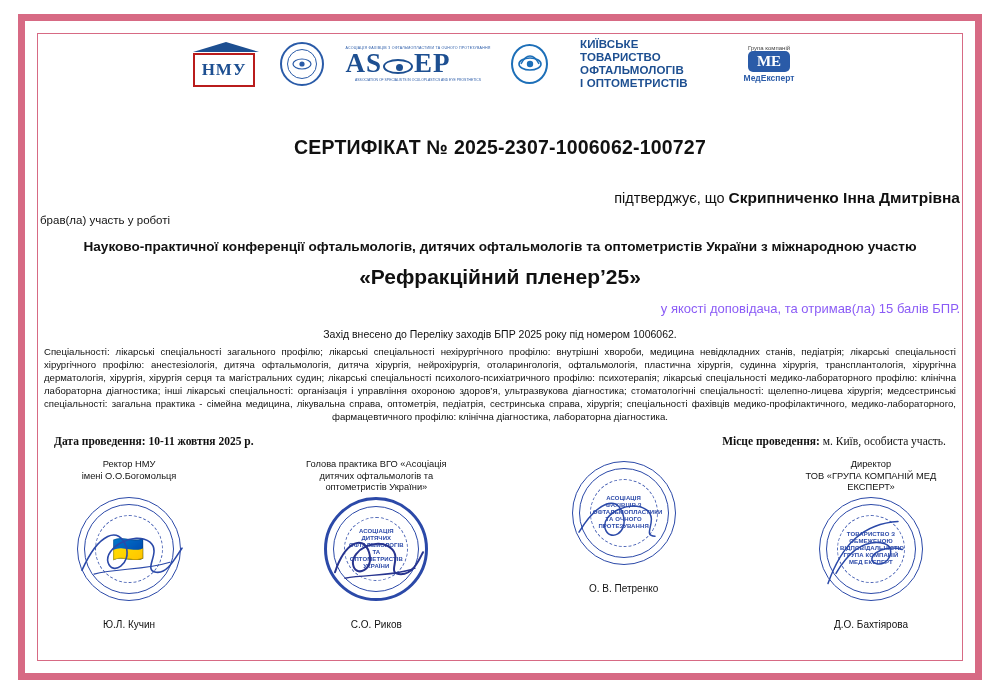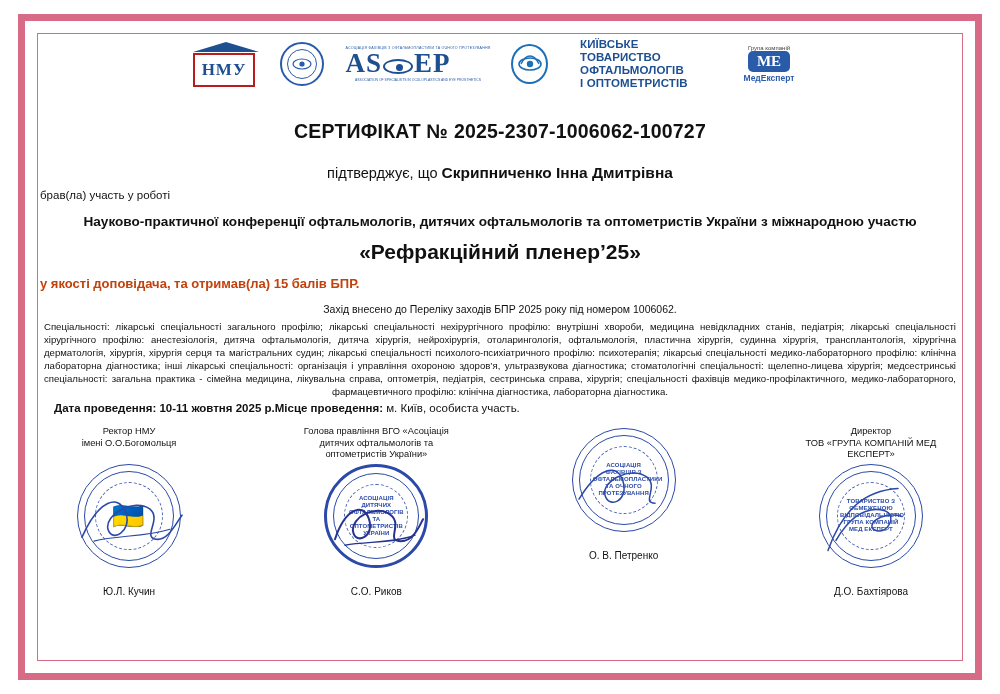--- a/index.html
+++ b/index.html
@@ -121,28 +121,28 @@
     font-family: "Liberation Serif", serif;
   }
   .me-bot { font-size: 8.5px; color: #2a5ba8; font-weight: bold; margin-top: 1px; }
 
   
   .cert-title {
     text-align: center;
     font-size: 19.5px;
     font-weight: bold;
     color: #111;
-    margin-top: 28px;
+    margin-top: 44px;
     letter-spacing: .2px;
   }
   .line-confirms {
-    text-align: center;
+    text-align: right;
     font-size: 14.5px;
     color: #111;
-    margin-top: 21px;
+    margin-top: 30px;
   }
   .line-confirms .person { font-weight: bold; font-size: 15.5px; }
   .line-took-part {
     font-size: 11.5px;
     color: #111;
     margin-top: 7px;
   }
   .event-line {
     text-align: center;
     font-size: 13.6px;
@@ -152,50 +152,51 @@
     line-height: 1.3;
   }
   .event-name {
     text-align: center;
     font-size: 21px;
     font-weight: bold;
     color: #111;
     margin-top: 9px;
   }
   .role-line {
-    text-align: left;
+    text-align: right;
     font-size: 13px;
-    font-weight: bold;
-    color: #c2410c;
+    font-weight: normal;
+    color: #8b5cf6;
     margin-top: 12px;
   }
   .registry-line {
     text-align: center;
     font-size: 10.5px;
     color: #111;
     margin-top: 12px;
   }
   .specialties {
     margin-top: 5px;
     font-size: 9.6px;
     color: #111;
     line-height: 1.36;
     text-align: justify;
     text-align-last: center;
     padding: 0 4px;
   }
 
   .meta-row {
     display: flex;
-    justify-content: flex-start;
+    justify-content: space-between;
     align-items: baseline;
-    margin-top: 4px;
+    margin-top: 12px;
     padding: 0 14px;
     font-size: 11.5px;
     color: #111;
+    font-family: Liberation Serif, serif;
   }
   .meta-left { font-weight: bold; }
   .meta-right { font-weight: normal; }
   .meta-right b { font-weight: bold; }
 
   
   .sign-row {
     display: flex;
     justify-content: space-between;
     margin-top: 12px;
@@ -368,21 +369,21 @@
           </div>
           <svg class="signature-svg" width="130" height="80" viewBox="0 0 130 80">
             <path d="M18 58 C35 20, 55 14, 62 34 C68 52, 48 64, 44 50 C40 36, 70 18, 86 30 C98 40, 78 58, 92 60 C104 62, 112 44, 118 36" fill="none" stroke="#2b49a8" stroke-width="1.6" stroke-linecap="round"></path>
             <path d="M30 62 C52 56, 80 58, 106 50" fill="none" stroke="#2b49a8" stroke-width="1.2" stroke-linecap="round"></path>
           </svg>
         </div>
         <div class="sign-name">Ю.Л. Кучин</div>
       </div>
 
       <div class="sign-col">
-        <div class="sign-title">Голова правління ВГО «Асоціація дитячих офтальмологів та оптометристів України»</div>
+        <div class="sign-title">Голова практика ВГО «Асоціація дитячих офтальмологів та оптометристів України»</div>
         <div class="stamp-area">
           <div class="stamp strong">
             <div class="stamp-core dense">АСОЦІАЦІЯ ДИТЯЧИХ ОФТАЛЬМОЛОГІВ ТА ОПТОМЕТРИСТІВ УКРАЇНИ</div>
           </div>
           <svg class="signature-svg" width="130" height="80" viewBox="0 0 130 80">
             <path d="M24 60 C34 30, 52 22, 58 40 C64 58, 44 66, 42 52 C40 38, 66 24, 80 36 C92 46, 74 62, 90 62 C102 62, 108 48, 112 40" fill="none" stroke="#27348f" stroke-width="2" stroke-linecap="round"></path>
             <path d="M34 66 C56 62, 84 64, 104 56" fill="none" stroke="#27348f" stroke-width="1.4" stroke-linecap="round"></path>
           </svg>
         </div>
         <div class="sign-name">С.О. Риков</div>

